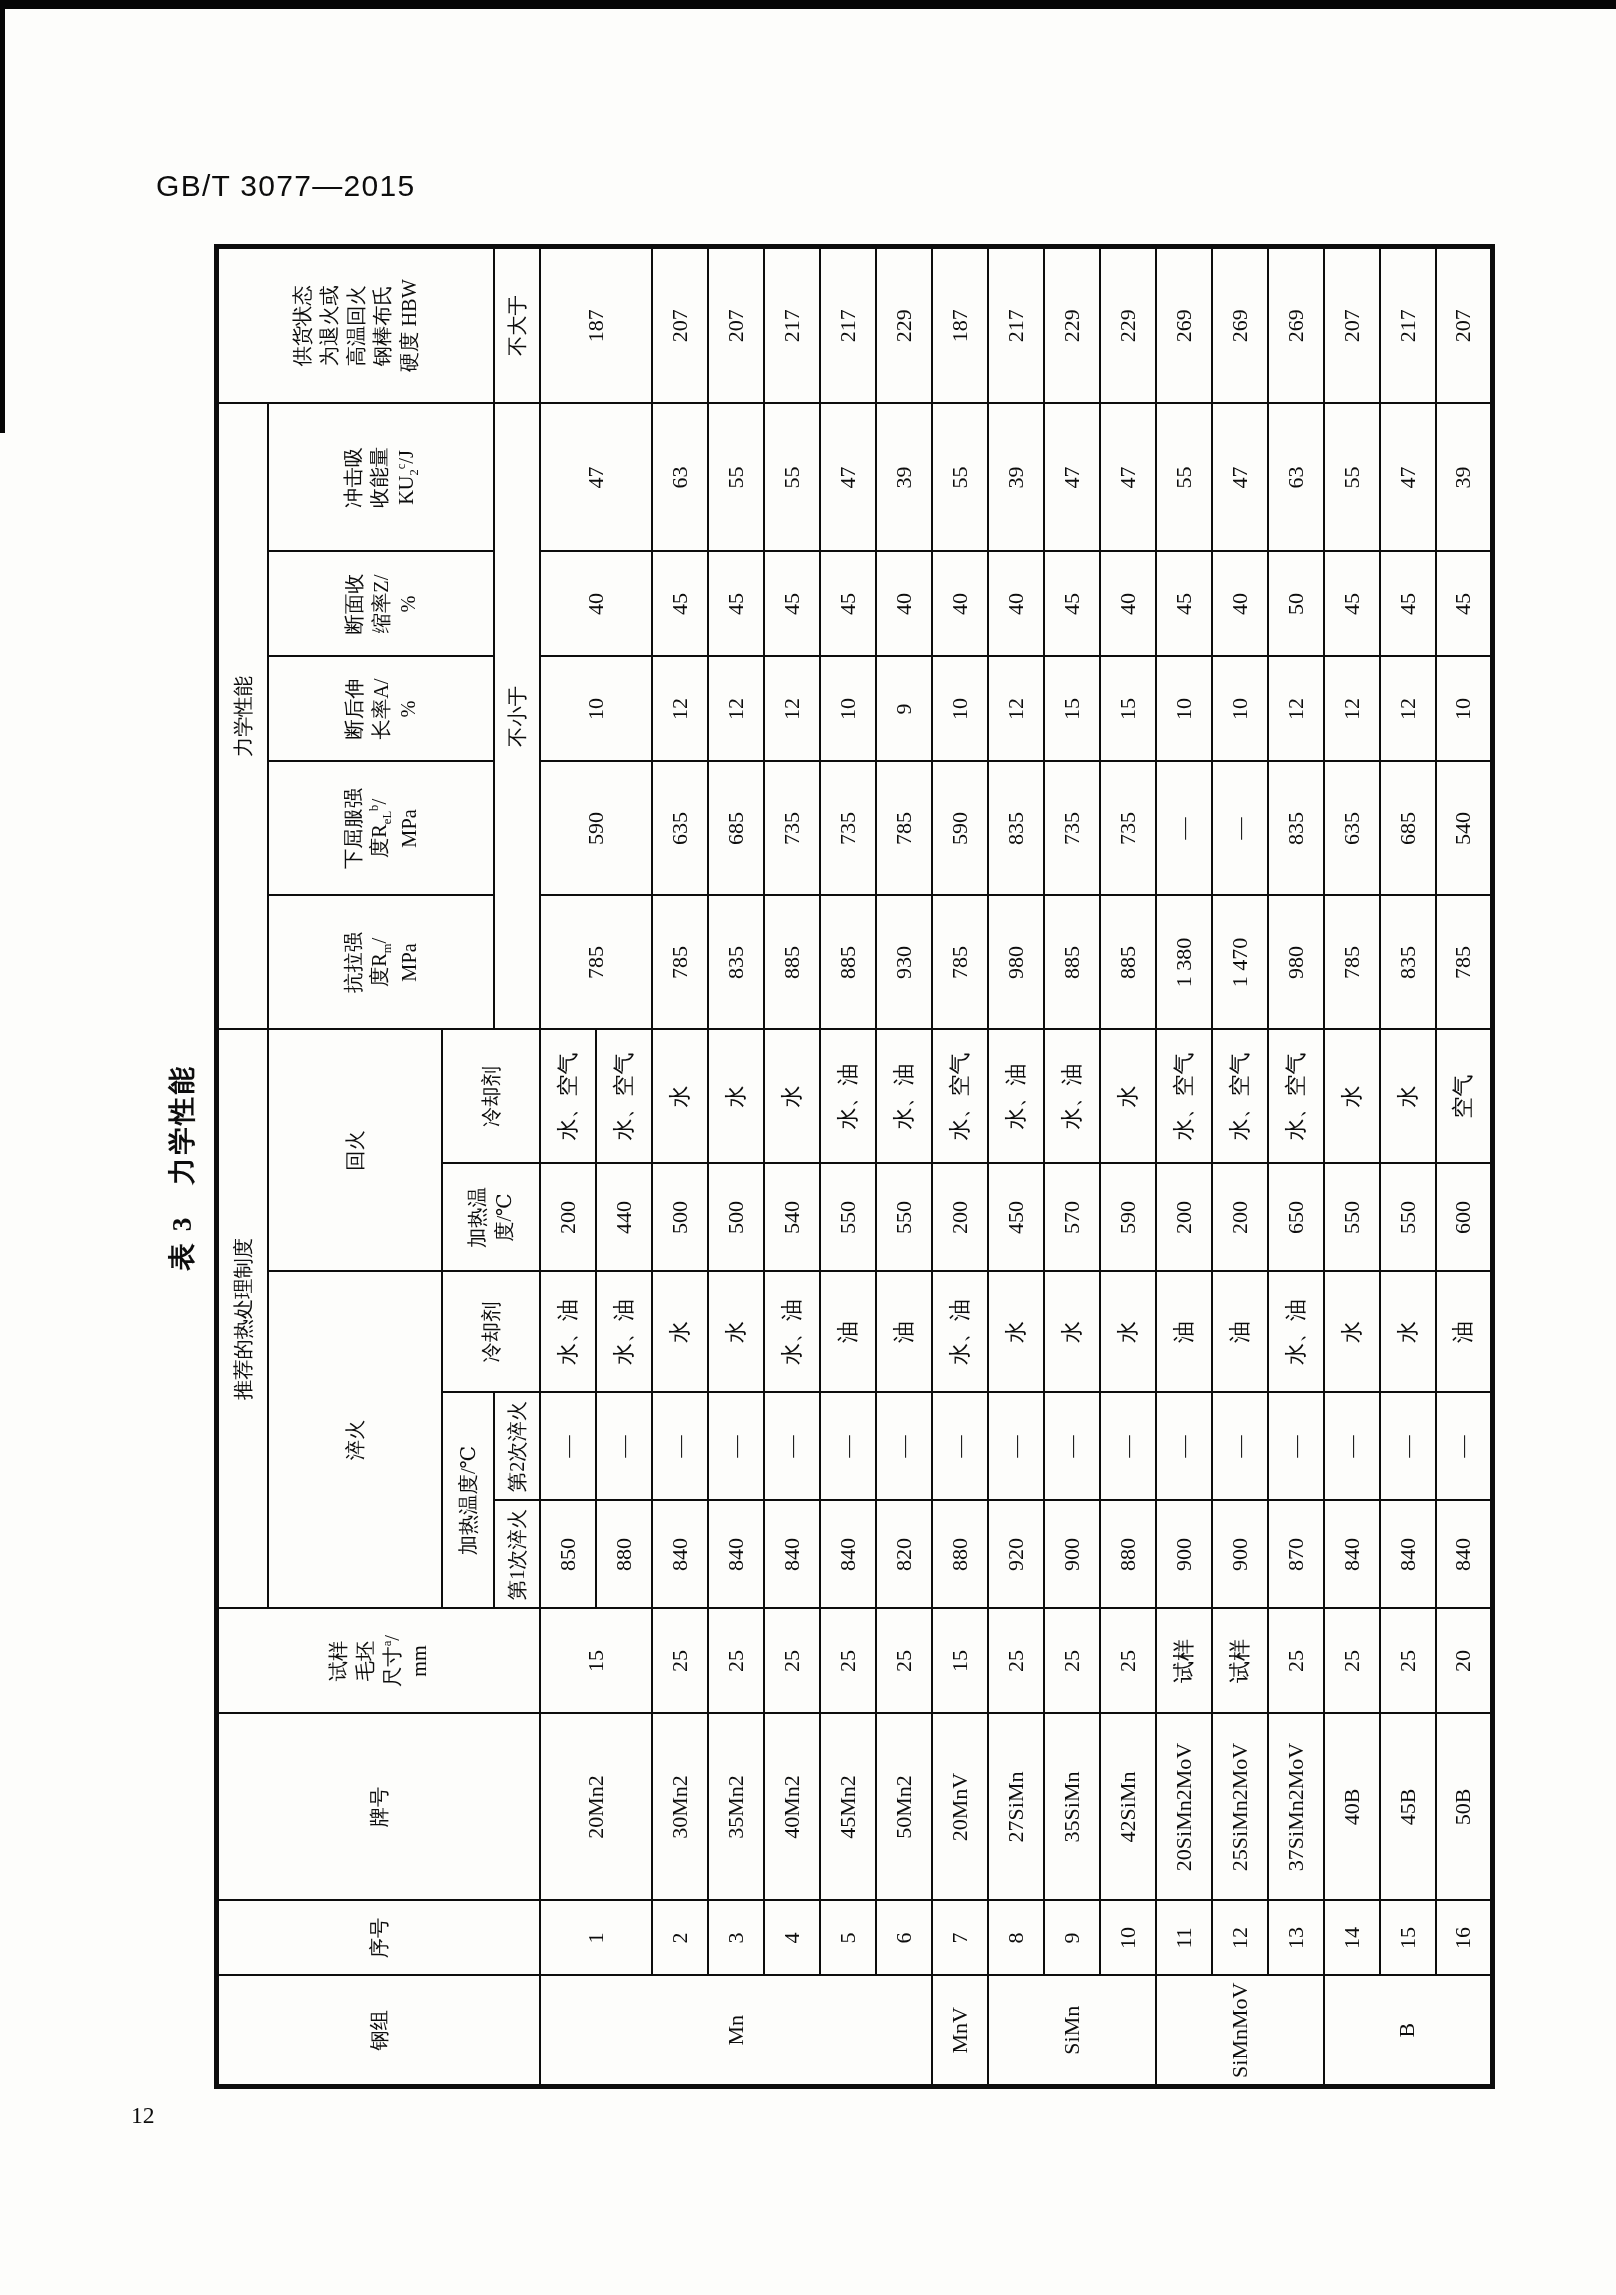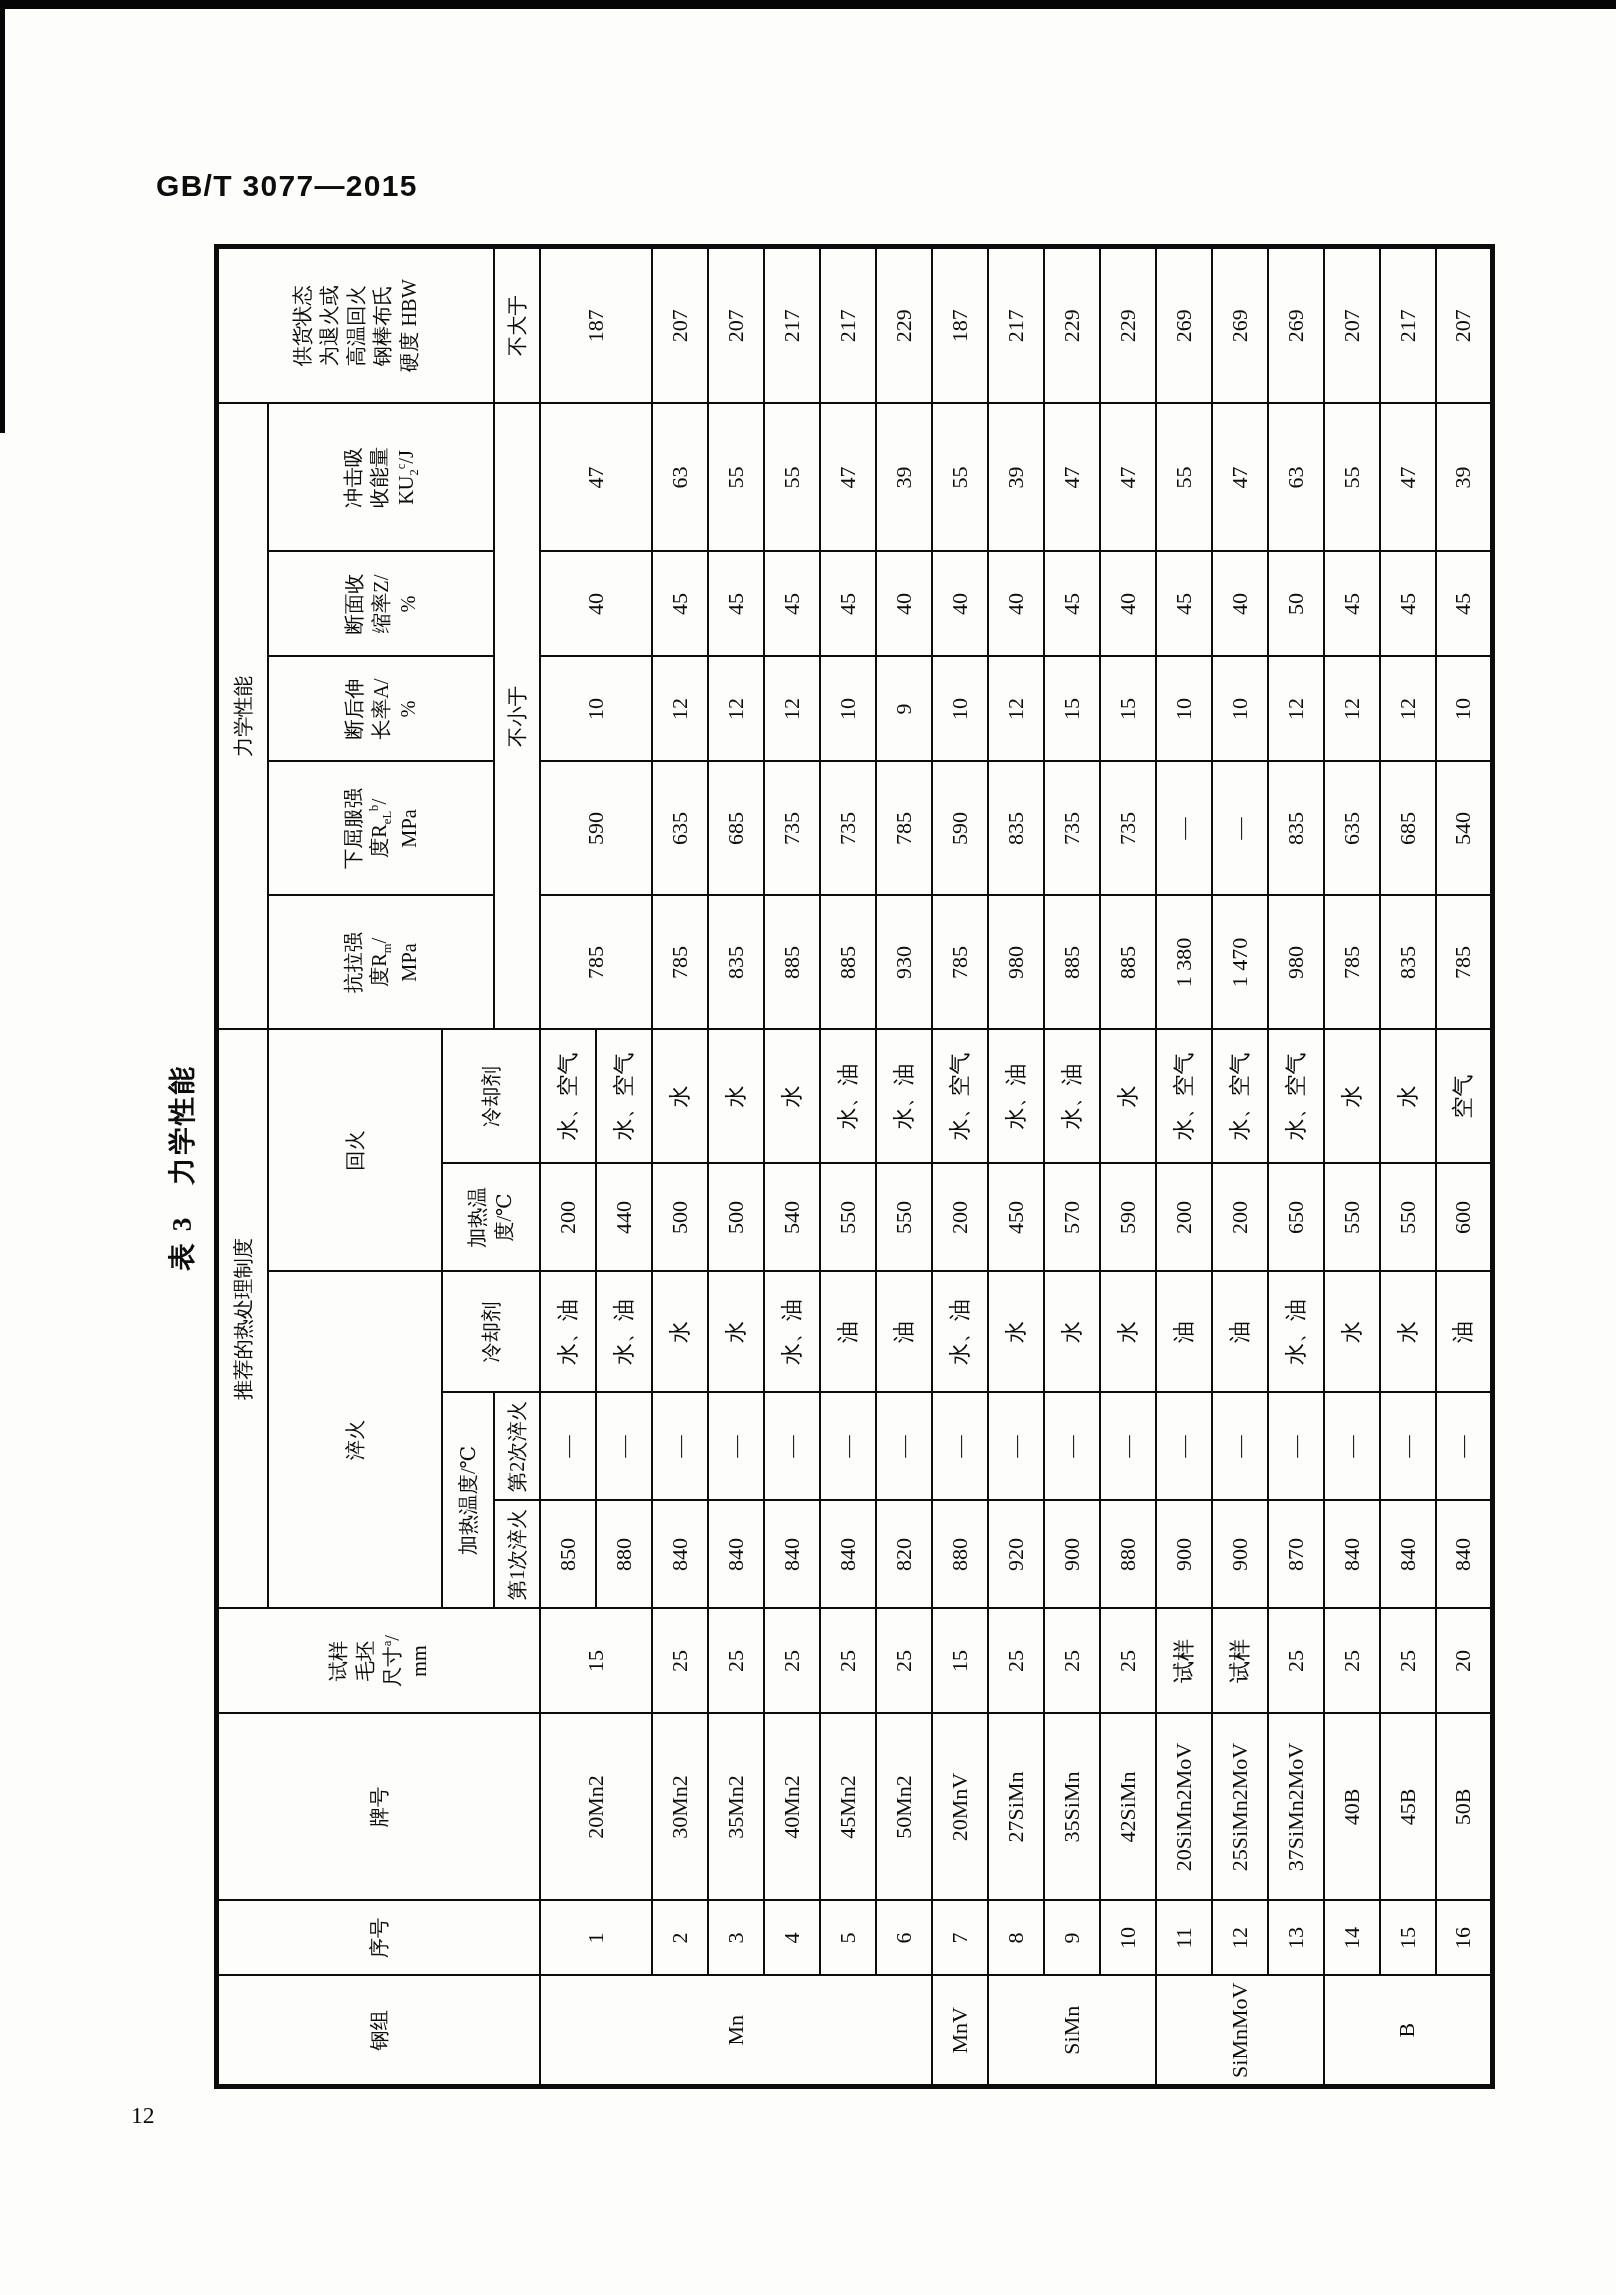--- a/index.html
+++ b/index.html
@@ -9,21 +9,21 @@
     font-family:"Liberation Serif","DejaVu Serif",serif;
     color:#0d0d0d;
   }
   .page{position:absolute;inset:0;background:#fdfdfb;}
   
   .frame-top{position:absolute;left:0;top:0;width:1616px;height:8.5px;background:#060606;}
   .frame-left{position:absolute;left:0;top:0;width:5.2px;height:433px;background:#060606;}
   .doc-code{
     position:absolute;left:156px;top:169px;
     font-family:"Liberation Sans","DejaVu Sans",sans-serif;
-    font-weight:bold;font-size:30px;letter-spacing:1.3px;white-space:nowrap;
+    font-weight:normal;font-size:30px;letter-spacing:1.3px;white-space:nowrap;
   }
   .page-number{position:absolute;left:131px;top:2102px;font-size:23.6px;}
 
   
   .rotated-wrap{
     position:absolute;left:0;top:0;width:1843px;
     transform-origin:0 0;
     transform:translate(164px,2089px) rotate(-90deg);
   }
   .table-title{

